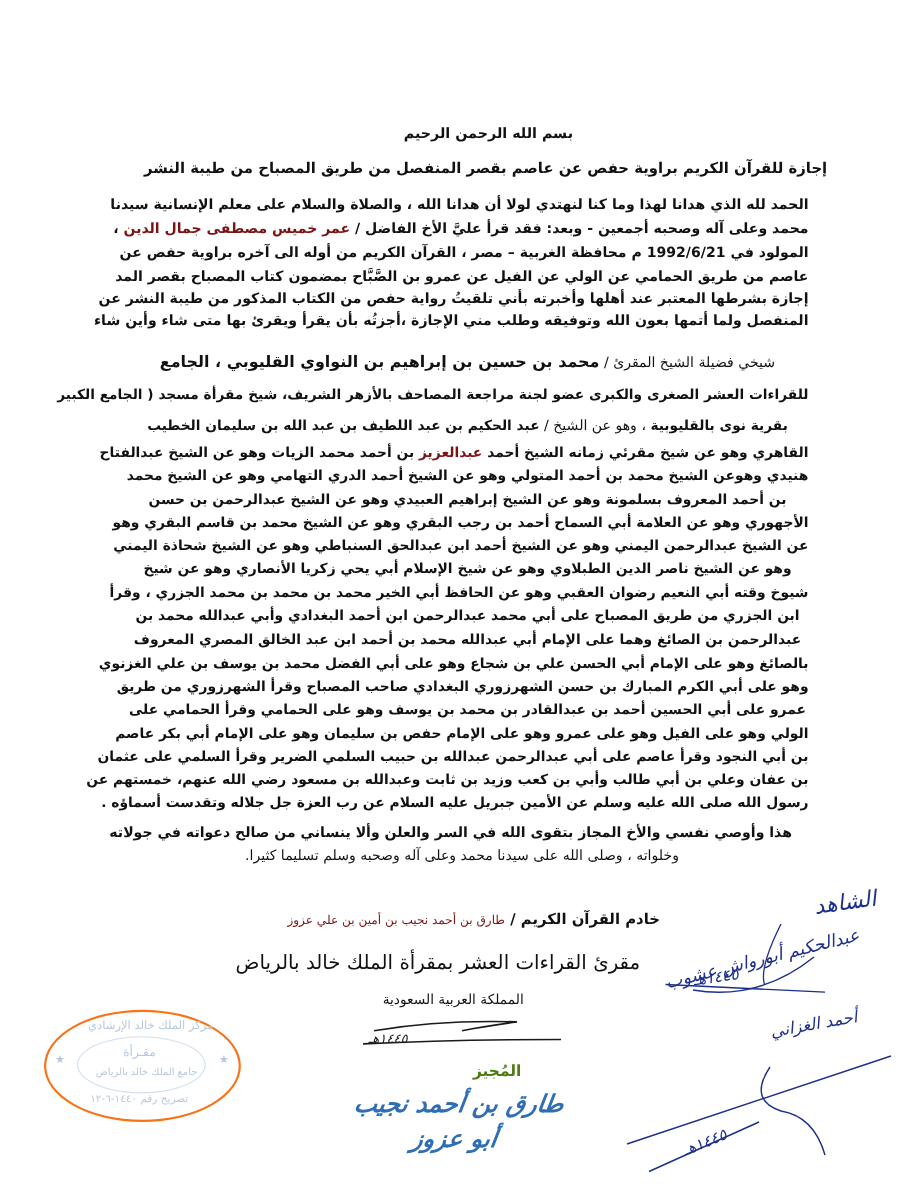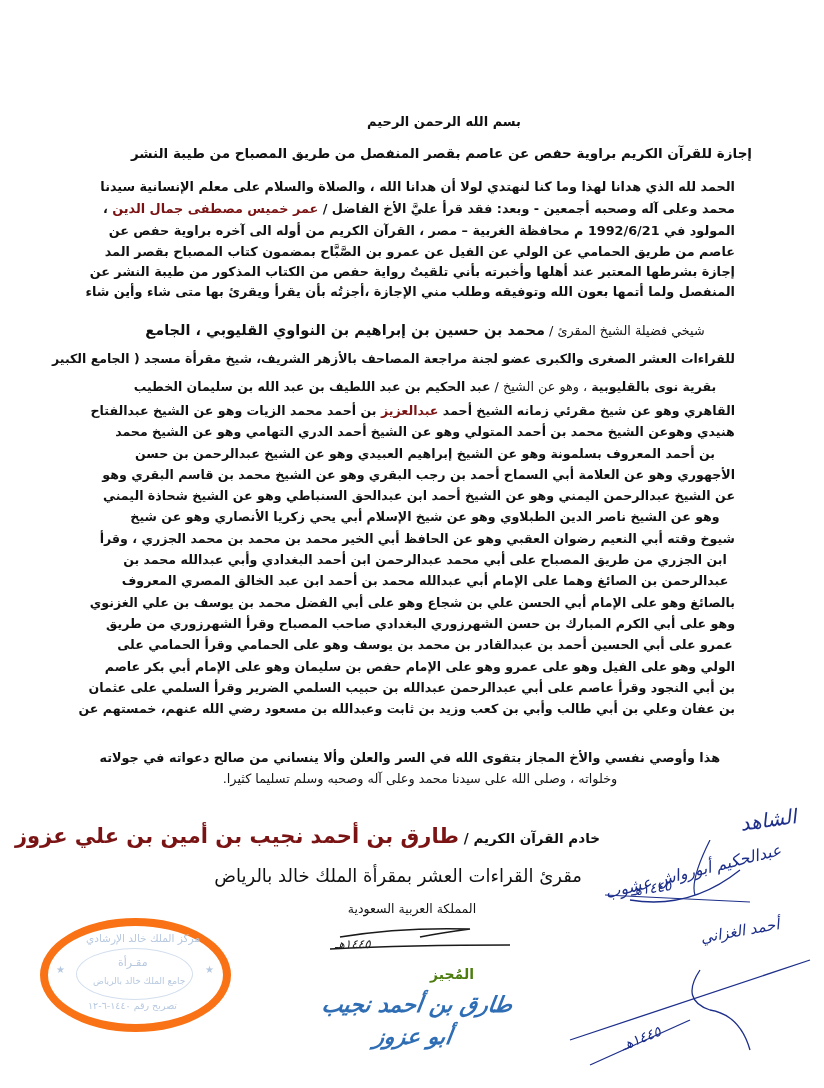--- a/index.html
+++ b/index.html
@@ -13,21 +13,21 @@
   .heavy { font-weight: 900; font-size: 14.5px; }
   .body-block { position: absolute; left: 115px; width: 620px; direction: rtl;
                 text-align: center; font-weight: bold; font-size: 12.8px; line-height: 21.2px; }
   .body-block p { margin: 0; white-space: nowrap; }
   .closing { position: absolute; left: 120px; width: 600px; direction: rtl; text-align: center;
              font-weight: bold; font-size: 12.8px; line-height: 21px; }
   .closing p { margin: 0; white-space: nowrap; }
   .sig-hand { position: absolute; color: #1d2f8a; font-family: "DejaVu Serif", serif;
               font-style: italic; direction: rtl; }
   .stamp { position: absolute; left: 40px; top: 918px; width: 175px; height: 98px;
-           border: 8px solid #f97316; border-radius: 50%; }
+           border: 2px solid #f97316; border-radius: 50%; }
   .stamp-inner { position: absolute; left: 28px; top: 22px; width: 115px; height: 50px;
                  border: 1.5px solid #d3dfee; border-radius: 50%; }
   .stamp-text { position: absolute; color: #b7c9e0; font-size: 10px; direction: rtl; white-space: nowrap; }
   .logo-sig { position: absolute; left: 310px; top: 958px; width: 210px; height: 110px; }
 </style>
 </head>
 <body>
 
 <div class="page">
 
@@ -67,29 +67,30 @@
     <p>وهو عن الشيخ ناصر الدين الطبلاوي وهو عن شيخ الإسلام أبي يحي زكريا الأنصاري وهو عن شيخ</p>
     <p>شيوخ وقته أبي النعيم رضوان العقبي وهو عن الحافظ أبي الخير محمد بن محمد بن محمد الجزري ، وقرأ</p>
     <p>ابن الجزري من طريق المصباح على أبي محمد عبدالرحمن ابن أحمد البغدادي وأبي عبدالله محمد بن</p>
     <p>عبدالرحمن بن الصائغ وهما على الإمام أبي عبدالله محمد بن أحمد ابن عبد الخالق المصري المعروف</p>
     <p>بالصائغ وهو على الإمام أبي الحسن علي بن شجاع وهو على أبي الفضل محمد بن يوسف بن علي الغزنوي</p>
     <p>وهو على أبي الكرم المبارك بن حسن الشهرزوري البغدادي صاحب المصباح وقرأ الشهرزوري من طريق</p>
     <p>عمرو على أبي الحسين أحمد بن عبدالقادر بن محمد بن يوسف وهو على الحمامي وقرأ الحمامي على</p>
     <p>الولي وهو على الفيل وهو على عمرو وهو على الإمام حفص بن سليمان وهو على الإمام أبي بكر عاصم</p>
     <p>بن أبي النجود وقرأ عاصم على أبي عبدالرحمن عبدالله بن حبيب السلمي الضرير وقرأ السلمي على عثمان</p>
     <p>بن عفان وعلي بن أبي طالب وأبي بن كعب وزيد بن ثابت وعبدالله بن مسعود رضي الله عنهم، خمستهم عن</p>
+    <p>رسول الله صلى الله عليه وسلم عن الأمين جبريل عليه السلام عن رب العزة جل جلاله وتقدست أسماؤه .</p>
   </div>
 
   <div class="closing" style="top:747px;">
     <p>هذا وأوصي نفسي والأخ المجاز بتقوى الله في السر والعلن وألا ينساني من صالح دعواته في جولاته</p>
     <p style="font-weight:normal;">وخلواته ، وصلى الله على سيدنا محمد وعلى آله وصحبه وسلم تسليما كثيرا.</p>
   </div>
 
   <div class="line" style="left:180px; width:420px; top:826px; text-align:right;">
-    <span style="font-weight:bold;">خادم القرآن الكريم / </span><span class="red" style="font-weight:700; font-size:21px;">طارق بن أحمد نجيب بن أمين بن علي عزوز</span>
+    <span style="font-weight:bold;">خادم القرآن الكريم / </span><span class="red" style="font-weight:400; font-size:11px;">طارق بن أحمد نجيب بن أمين بن علي عزوز</span>
   </div>
 
   <div class="line center" style="left:250px; width:300px; top:866px; font-weight:normal; font-size:18px;">مقرئ القراءات العشر بمقرأة الملك خالد بالرياض</div>
   <div class="line center" style="left:280px; width:200px; top:899px; font-weight:normal; font-size:12.5px;">المملكة العربية السعودية</div>
 
   <svg style="position:absolute; left:320px; top:915px;" width="200" height="45">
     <path d="M20 22 Q80 12 150 14 Q120 18 100 22" stroke="#1a1a1a" stroke-width="1.5" fill="none"></path>
     <path d="M10 34 Q90 30 190 30" stroke="#1a1a1a" stroke-width="1.5" fill="none"></path>
   </svg>
   <div class="sig-hand" style="left:335px; top:937px; font-size:12px; color:#222;">١٤٤٥هـ</div>

